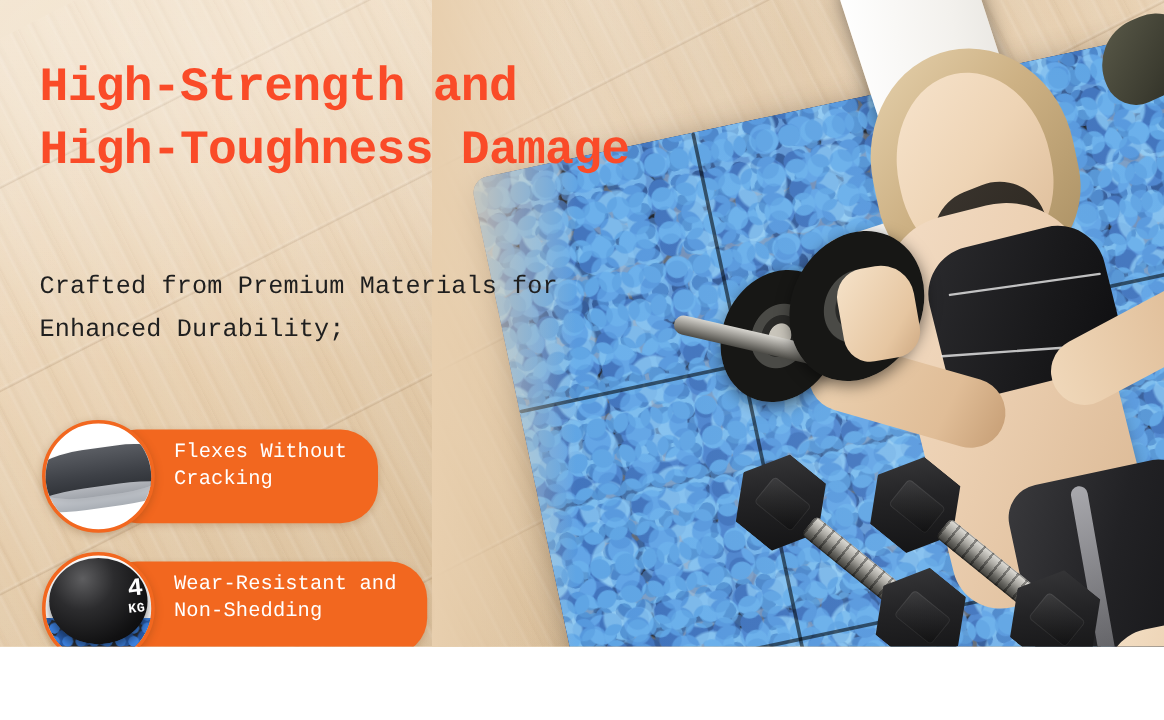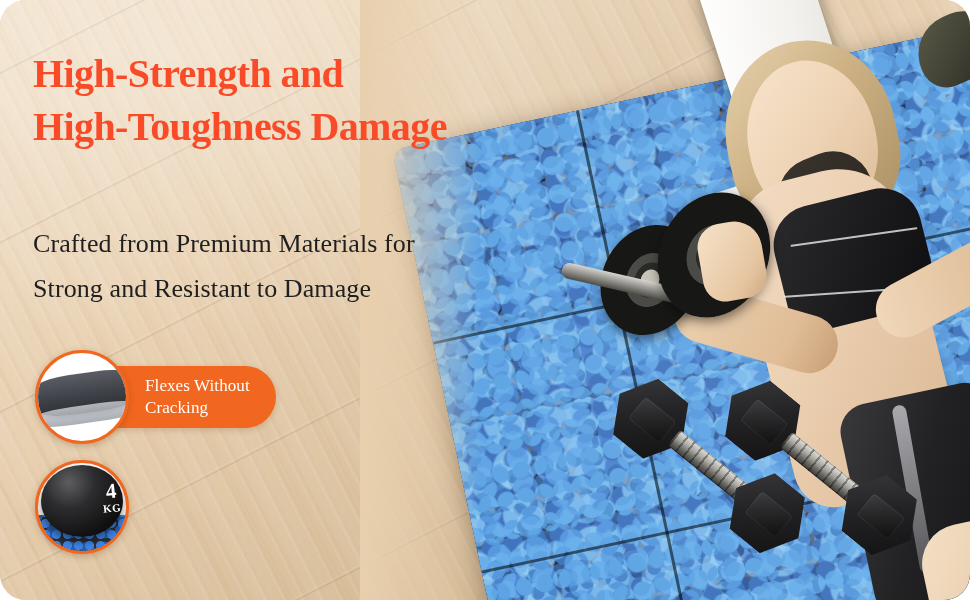--- a/index.html
+++ b/index.html
@@ -3,25 +3,24 @@
 <meta charset="utf-8">
 <style>
   html, body {
     margin: 0;
     padding: 0;
     background: #ffffff;
   }
   .banner {
     position: relative;
     width: 970px;
-    height: 600px;
+    height: 539px;
     overflow: hidden;
-    font-family: Liberation Serif, serif;
+    font-family: Liberation Mono, monospace;
     background-color: #e3c79f;
-    border-radius: 26px;
   }
 
   
   .wood-base {
     position: absolute;
     inset: 0;
     background:
       linear-gradient(118deg,
         rgba(255,255,255,0.20) 0%,
         rgba(255,255,255,0.05) 25%,
@@ -395,21 +394,21 @@
     font-size: 22px;
     font-weight: 400;
     color: #222222;
     letter-spacing: 0.1px;
   }
 
   .body-copy {
     position: absolute;
     left: 33px;
     top: 222px;
-    font-size: 26px;
+    font-size: 21px;
     font-weight: 400;
     line-height: 1.72;
     color: #1f1f1f;
     letter-spacing: 0.1px;
   }
   .body-copy span { display: block; }
 
   
   .badge {
     position: absolute;
@@ -419,21 +418,21 @@
   }
   #badge-flex { left: 35px; top: 366px; }
   #badge-wear { left: 35px; top: 476px; }
 
   .badge-pill {
     height: 62px;
     background: #f2671f;
     border-radius: 31px;
     display: flex;
     align-items: center;
-    padding: 0 26px 0 62px;
+    padding: 0 26px 16px 62px;
     margin-left: -46px;
     box-shadow: 0 2px 6px rgba(120,60,15,0.22);
   }
   .badge-text {
     color: #ffffff;
     font-size: 17px;
     line-height: 1.28;
     letter-spacing: 0.1px;
     white-space: pre-line;
   }
@@ -568,21 +567,21 @@
   </div>
 
   <div class="headline">
     <span class="l1">High-Strength and</span>
     <span class="l2">High-Toughness Damage</span>
   </div>
 
 
   <div class="body-copy">
     <span>Crafted from Premium Materials for</span>
-    <span>Strong and Resistant to Damage</span>
+    <span>Enhanced Durability;</span>
   </div>
 
   <div class="badge" id="badge-flex">
     <div class="badge-thumb">
       <div class="thumb-flex-band"></div>
       <div class="thumb-flex-band2"></div>
     </div>
     <div class="badge-pill">
       <span class="badge-text">Flexes Without
 Cracking</span>
@@ -591,15 +590,19 @@
 
   <div class="badge" id="badge-wear">
     <div class="badge-thumb">
       <div class="thumb-mat"></div>
       <div class="thumb-ball"></div>
       <div class="thumb-ball-weight">
         <span class="num">4</span>
         <span class="unit">KG</span>
       </div>
     </div>
+    <div class="badge-pill">
+      <span class="badge-text">Wear-Resistant and
+Non-Shedding</span>
+    </div>
   </div>
 
 </div>
 
 </body></html>

